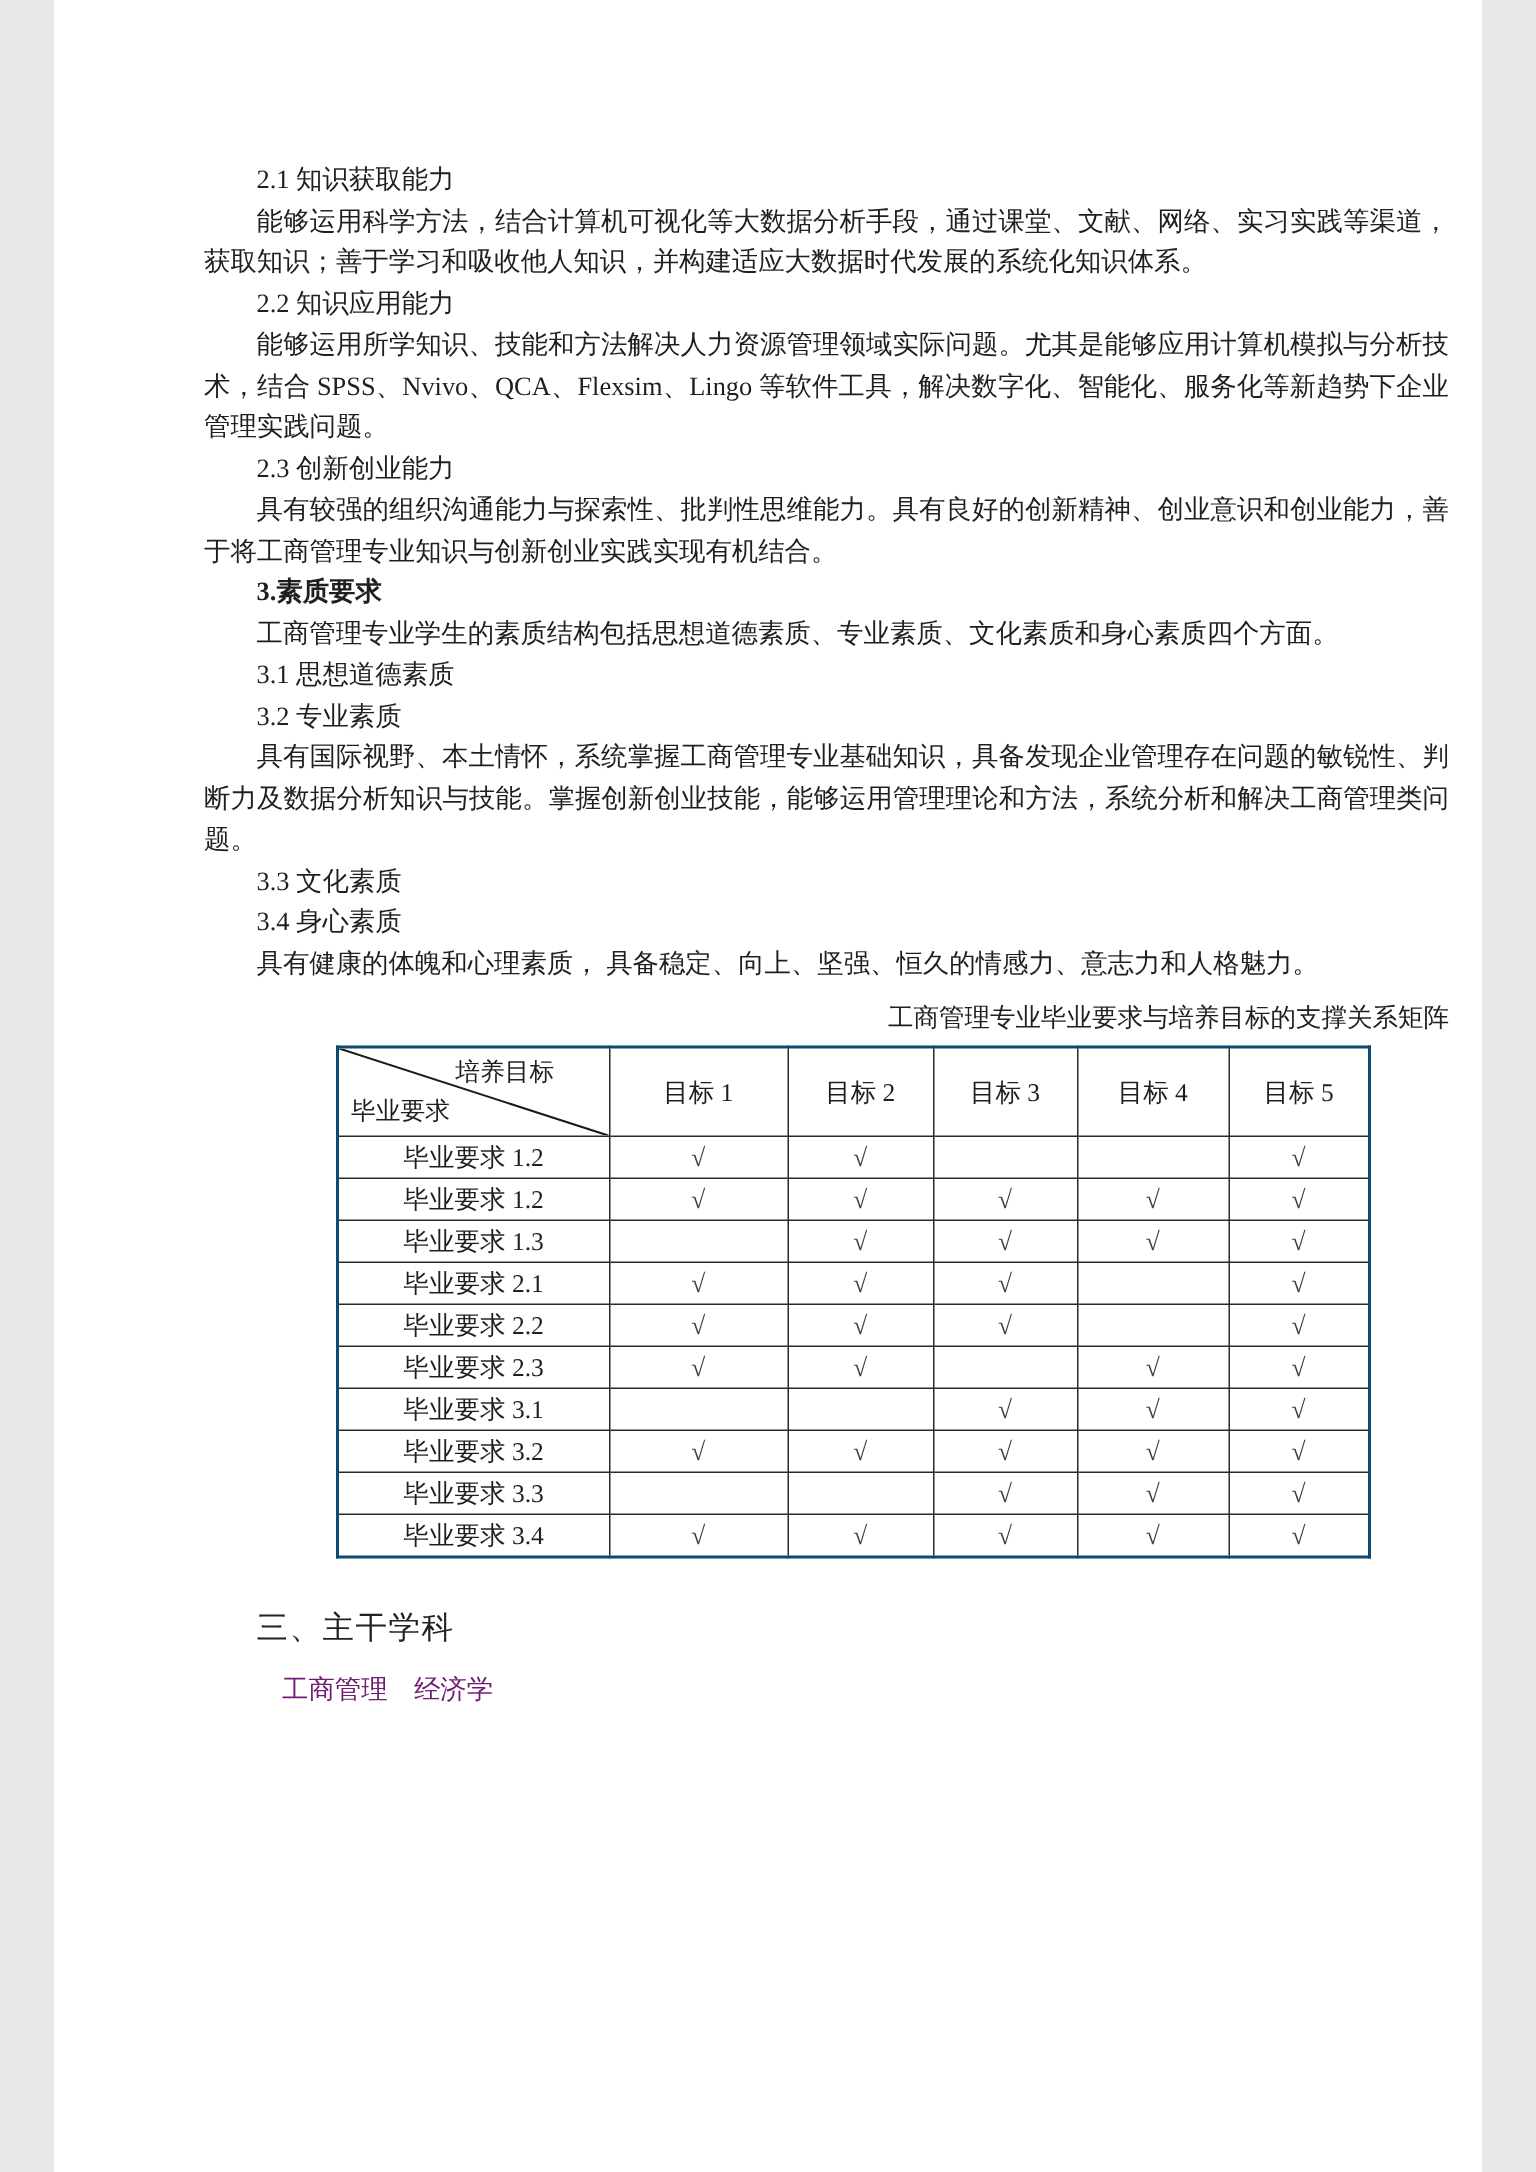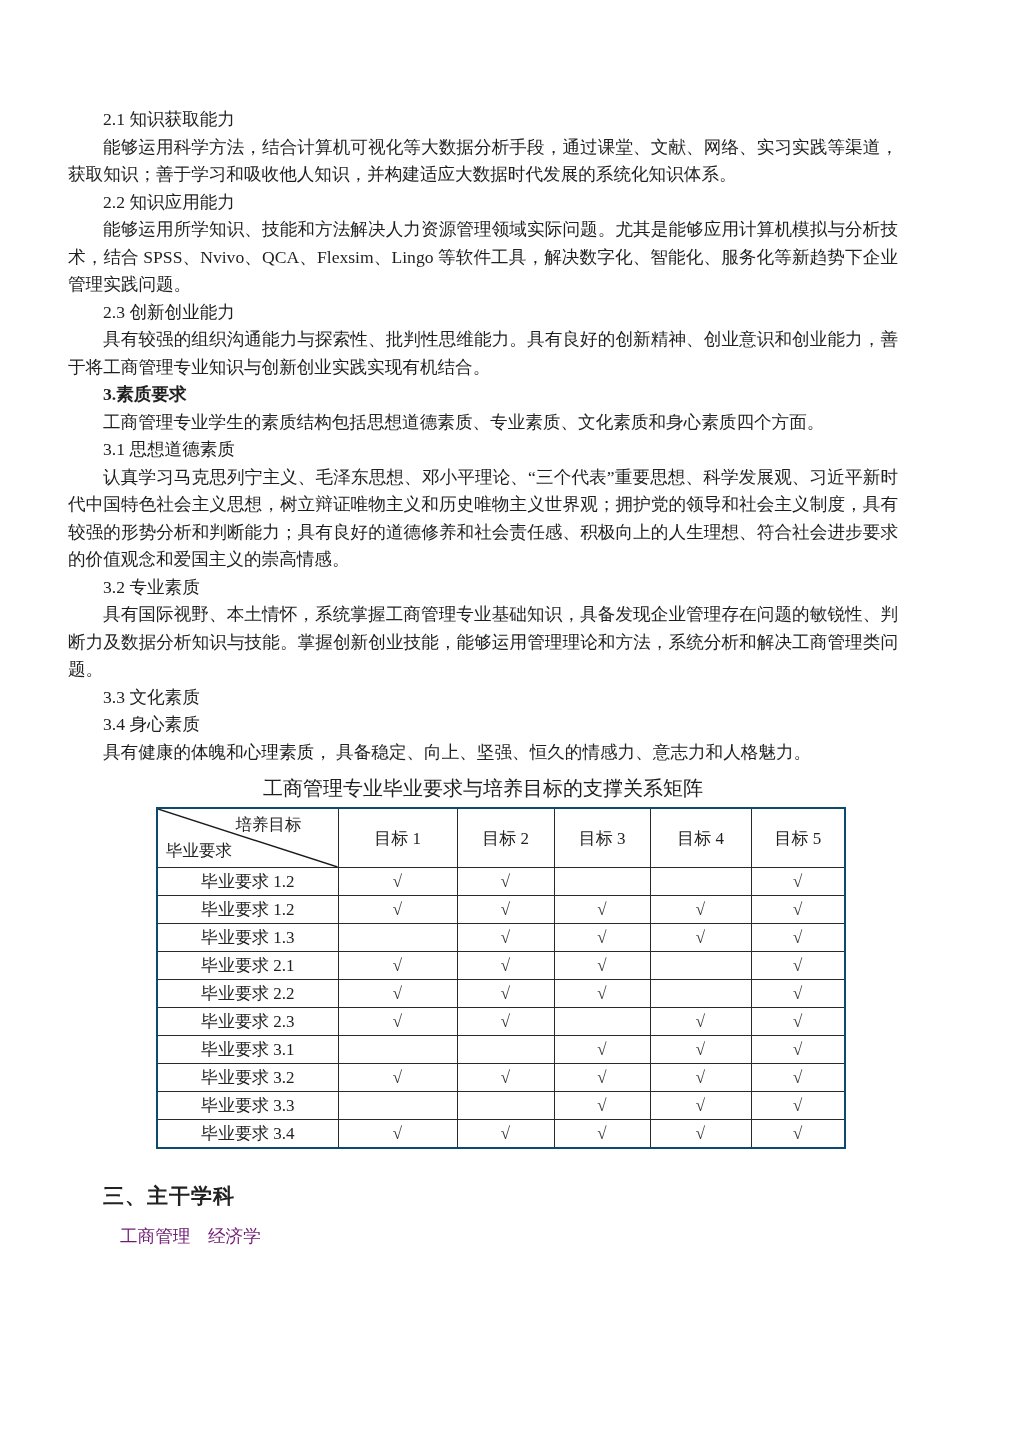--- a/index.html
+++ b/index.html
@@ -1,44 +1,44 @@
 <!DOCTYPE html>
 <html><head>
 <meta charset="utf-8">
 <style>
   html,body { margin:0; padding:0; background:#e8e8e8; }
   .page {
     position:relative;
-    width:1024px; height:1448px;
+    width:952px; height:1448px;
     margin:0 auto;
     background:#ffffff;
     font-family:"Liberation Serif","DejaVu Serif",serif;
     color:#1f1f1f;
     overflow:hidden;
     box-sizing:border-box;
-    padding:106px 94px 0 68px;
+    padding:106px 94px 0 100px;
   }
   .content { width:830px; }
   .sec-heading {
     font-size:17.6px; line-height:27.5px;
     text-indent:35px; margin:0;
     font-weight:normal;
     text-align:justify;
   }
   .sec-heading.bold { font-weight:bold; }
   .sec-body {
     font-size:17.6px; line-height:27.5px;
     text-indent:35px; margin:0;
     text-align:justify;
     text-justify:inter-ideograph;
   }
   .table-title {
     margin-top:9px;
-    font-size:20px; line-height:27px;
-    text-align:center;
+    font-size:17px; line-height:27px;
+    text-align:right;
   }
   table.matrix {
     margin-top:5px; margin-left:88px;
     border-collapse:collapse;
     table-layout:fixed;
     width:688px;
     border:2px solid #0c4a6e;
   }
   table.matrix th, table.matrix td {
     border:1px solid #2a2a2a;
@@ -59,21 +59,21 @@
   .corner-bottom {
     position:absolute; bottom:6px; left:8px;
     font-size:16.5px; line-height:20px;text-align:center;
   }
   td.check-cell { font-size:16px; color:#3d3d3d; }
   td.row-label { font-size:17px; }
   .footer-heading {
     margin-top:32px;
     padding-left:35px;
     font-family:"Liberation Sans","DejaVu Sans",sans-serif;
-    font-weight:bold;
+    font-weight:normal;
     font-size:21px; line-height:29px;
     letter-spacing:1px;
     color:#222;
   }
   .footer-subjects {
     margin-top:13px;
     padding-left:52px;
     font-size:17.6px; line-height:27px;
     color:#701a75;
   }
@@ -90,21 +90,20 @@
     <p class="sec-heading">2.2 知识应用能力</p>
     <p class="sec-body">能够运用所学知识、技能和方法解决人力资源管理领域实际问题。尤其是能够应用计算机模拟与分析技术，结合 SPSS、Nvivo、QCA、Flexsim、Lingo 等软件工具，解决数字化、智能化、服务化等新趋势下企业管理实践问题。</p>
 
     <p class="sec-heading">2.3 创新创业能力</p>
     <p class="sec-body">具有较强的组织沟通能力与探索性、批判性思维能力。具有良好的创新精神、创业意识和创业能力，善于将工商管理专业知识与创新创业实践实现有机结合。</p>
 
     <p class="sec-heading bold">3.素质要求</p>
     <p class="sec-body">工商管理专业学生的素质结构包括思想道德素质、专业素质、文化素质和身心素质四个方面。</p>
 
     <p class="sec-heading">3.1 思想道德素质</p>
-    <p class="sec-body">认真学习马克思列宁主义、毛泽东思想、邓小平理论、“三个代表”重要思想、科学发展观、习近平新时代中国特色社会主义思想，树立辩证唯物主义和历史唯物主义世界观；拥护党的领导和社会主义制度，具有较强的形势分析和判断能力；具有良好的道德修养和社会责任感、积极向上的人生理想、符合社会进步要求的价值观念和爱国主义的崇高情感。</p>
 
     <p class="sec-heading">3.2 专业素质</p>
     <p class="sec-body">具有国际视野、本土情怀，系统掌握工商管理专业基础知识，具备发现企业管理存在问题的敏锐性、判断力及数据分析知识与技能。掌握创新创业技能，能够运用管理理论和方法，系统分析和解决工商管理类问题。</p>
 
     <p class="sec-heading">3.3 文化素质</p>
 
     <p class="sec-heading">3.4 身心素质</p>
     <p class="sec-body">具有健康的体魄和心理素质， 具备稳定、向上、坚强、恒久的情感力、意志力和人格魅力。</p>
 
     <div class="table-title">工商管理专业毕业要求与培养目标的支撑关系矩阵</div>

